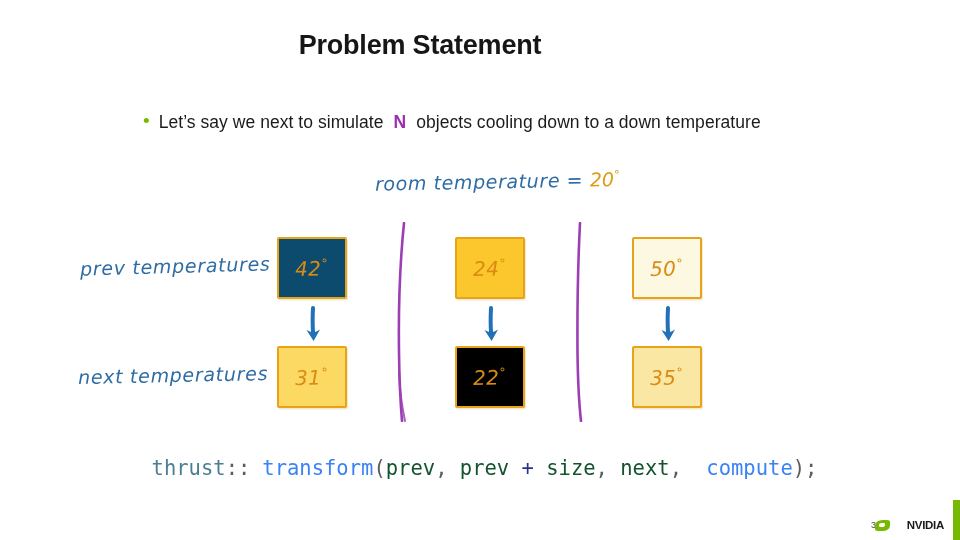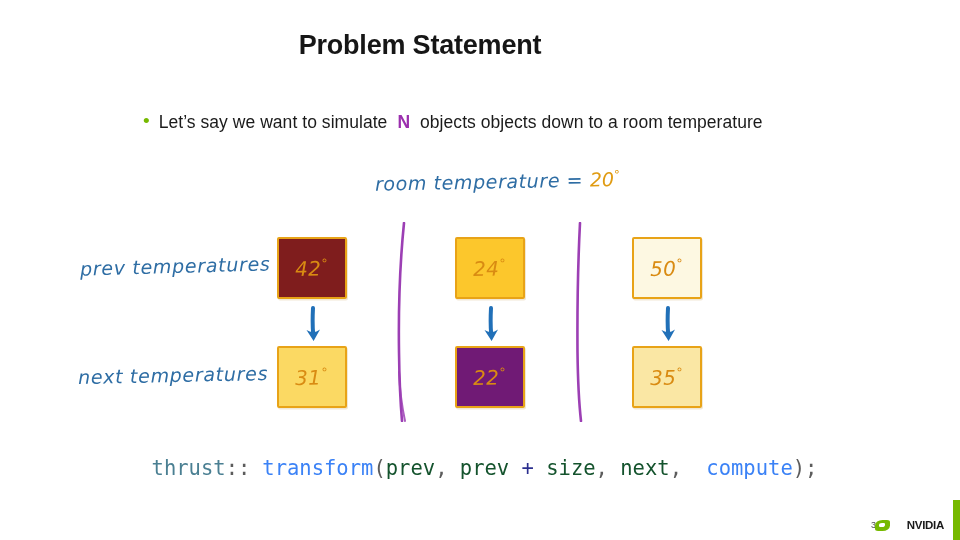--- a/index.html
+++ b/index.html
@@ -212,49 +212,49 @@
     background: #76b900;
   }
 </style>
 </head>
 <body>
 
 <div id="slide-title">Problem Statement</div>
 
 <div id="bullet-row">
   <span id="bullet-marker">•</span>
-  <span class="bullet-text">Let’s say we want to simulate</span>
+  <span class="bullet-text">Let’s say we next to simulate</span>
   <span class="var-n">N</span>
-  <span class="bullet-text">objects objects down to a room temperature</span>
+  <span class="bullet-text">objects cooling down to a down temperature</span>
 </div>
 
 <div id="room-temp-note" class="hand">
   <span>room temperature =</span>
   <span class="rt-value">20</span><span class="rt-value deg">°</span>
 </div>
 
 <div id="label-prev" class="row-label hand">prev temperatures</div>
 <div id="label-next" class="row-label hand">next temperatures</div>
 
 <div id="diagram">
 
-  <div class="obj-box col-0 row-prev" style="background: #7f1d1d; border-color: rgb(232, 163, 23); text-align: center;">
+  <div class="obj-box col-0 row-prev" style="background: #0c4a6e; border-color: rgb(232, 163, 23); text-align: center;">
     <span class="box-value"><span>42</span><span class="deg">°</span></span>
   </div>
   <div class="obj-box col-1 row-prev" style="background: rgb(252, 199, 44); border-color: rgb(232, 163, 23);">
     <span class="box-value"><span>24</span><span class="deg">°</span></span>
   </div>
   <div class="obj-box col-2 row-prev" style="background: rgb(253, 248, 226); border-color: rgb(232, 163, 23);">
     <span class="box-value"><span>50</span><span class="deg">°</span></span>
   </div>
 
   <div class="obj-box col-0 row-next" style="background: rgb(251, 217, 99); border-color: rgb(232, 163, 23);">
     <span class="box-value"><span>31</span><span class="deg">°</span></span>
   </div>
-  <div class="obj-box col-1 row-next" style="background: #701a75; border-color: rgb(232, 163, 23);">
+  <div class="obj-box col-1 row-next" style="background: #000000; border-color: rgb(232, 163, 23);">
     <span class="box-value"><span>22</span><span class="deg">°</span></span>
   </div>
   <div class="obj-box col-2 row-next" style="background: rgb(250, 231, 164); border-color: rgb(232, 163, 23);">
     <span class="box-value"><span>35</span><span class="deg">°</span></span>
   </div>
 
   <svg class="flow-arrow arrow-0" viewBox="0 0 26 38">
     <path d="M13 2 Q12.2 18 13.2 28" stroke="#2170b8" stroke-width="4" fill="none" stroke-linecap="round"></path>
     <path d="M6.5 24 L13.6 35 L20 23.5 Q13.5 28.5 6.5 24 Z" fill="#2170b8"></path>
   </svg>

